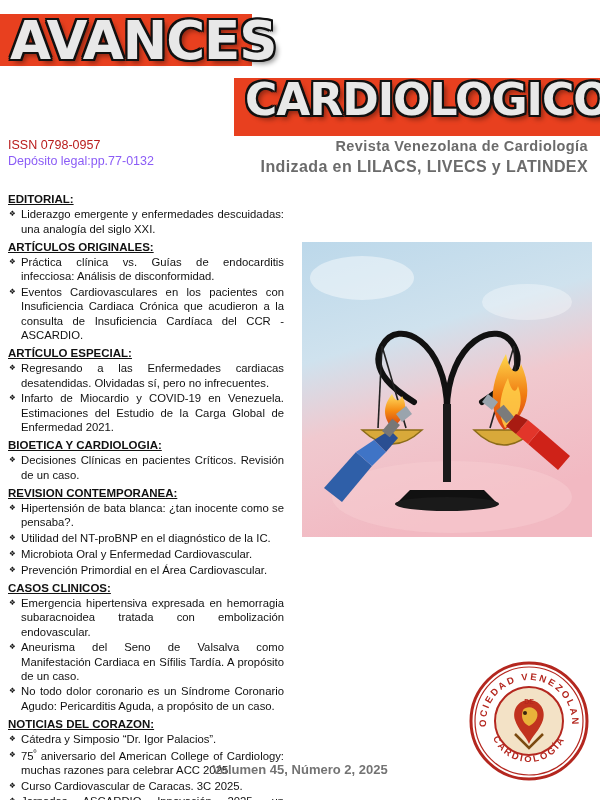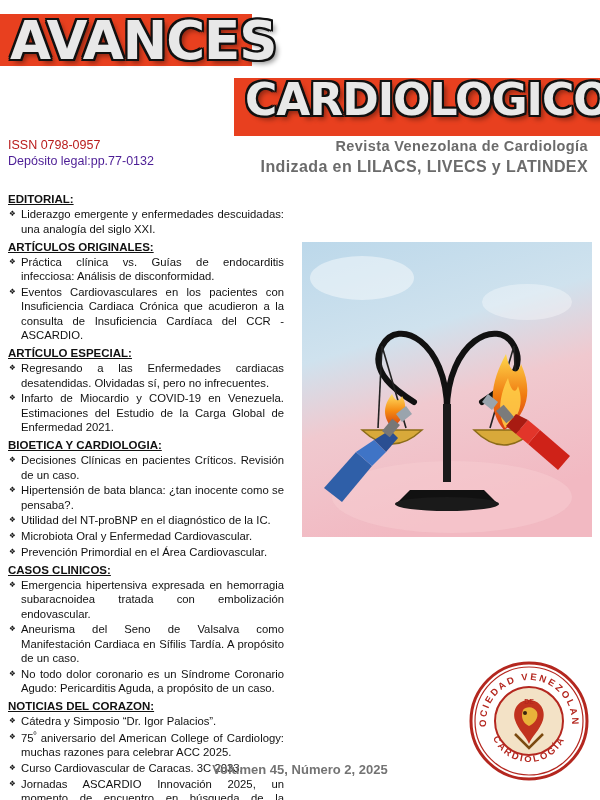--- a/index.html
+++ b/index.html
@@ -95,21 +95,21 @@
     left: 8px;
     top: 138px;
     font-size: 12.5px;
     color: #b91c1c;
   }
   .deposito {
     position: absolute;
     left: 8px;
     top: 154px;
     font-size: 12.5px;
-    color: #4c1d95;
+    color: #8b5cf6;
   }
 
   
   .content {
     position: absolute;
     left: 0;
     top: 192px;
     width: 600px;
   }
   .toc {
@@ -214,37 +214,38 @@
       </ul>
       <div class="section-head">ARTÍCULO ESPECIAL:</div>
       <ul class="items">
         <li>Regresando a las Enfermedades cardiacas desatendidas. Olvidadas sí, pero no infrecuentes.</li>
         <li>Infarto de Miocardio y COVID-19 en Venezuela. Estimaciones del Estudio de la Carga Global de Enfermedad 2021.</li>
       </ul>
       <div class="section-head">BIOETICA Y CARDIOLOGIA:</div>
       <ul class="items">
         <li>Decisiones Clínicas en pacientes Críticos. Revisión de un caso.</li>
       </ul>
+      <div class="section-head">REVISION CONTEMPORANEA:</div>
       <ul class="items">
         <li>Hipertensión de bata blanca: ¿tan inocente como se pensaba?.</li>
         <li>Utilidad del NT-proBNP en el diagnóstico de la IC.</li>
         <li>Microbiota Oral y Enfermedad Cardiovascular.</li>
         <li>Prevención Primordial en el Área Cardiovascular.</li>
       </ul>
       <div class="section-head">CASOS CLINICOS:</div>
       <ul class="items">
         <li>Emergencia hipertensiva expresada en hemorragia subaracnoidea tratada con embolización endovascular.</li>
         <li>Aneurisma del Seno de Valsalva como Manifestación Cardiaca en Sífilis Tardía. A propósito de un caso.</li>
         <li>No todo dolor coronario es un Síndrome Coronario Agudo: Pericarditis Aguda, a propósito de un caso.</li>
       </ul>
       <div class="section-head">NOTICIAS DEL CORAZON:</div>
       <ul class="items">
         <li>Cátedra y Simposio “Dr. Igor Palacios”.</li>
         <li>75<span class="sup">º</span> aniversario del American College of Cardiology: muchas razones para celebrar ACC 2025.</li>
-        <li>Curso Cardiovascular de Caracas. 3C 2033.</li>
+        <li>Curso Cardiovascular de Caracas. 3C 2025.</li>
         <li>Jornadas ASCARDIO Innovación 2025, un momento de encuentro en búsqueda de la excelencia y fraternidad cardiológica en Venezuela.</li>
       </ul>
     </div>
 
   <div class="cover-image">
     <svg width="290" height="295" viewBox="0 0 290 295" xmlns="http://www.w3.org/2000/svg">
       <defs>
         <linearGradient id="bgGrad" x1="0" y1="0" x2="0.3" y2="1">
           <stop offset="0%" stop-color="#bcd8ea"></stop>
           <stop offset="38%" stop-color="#cfe2ee"></stop>

